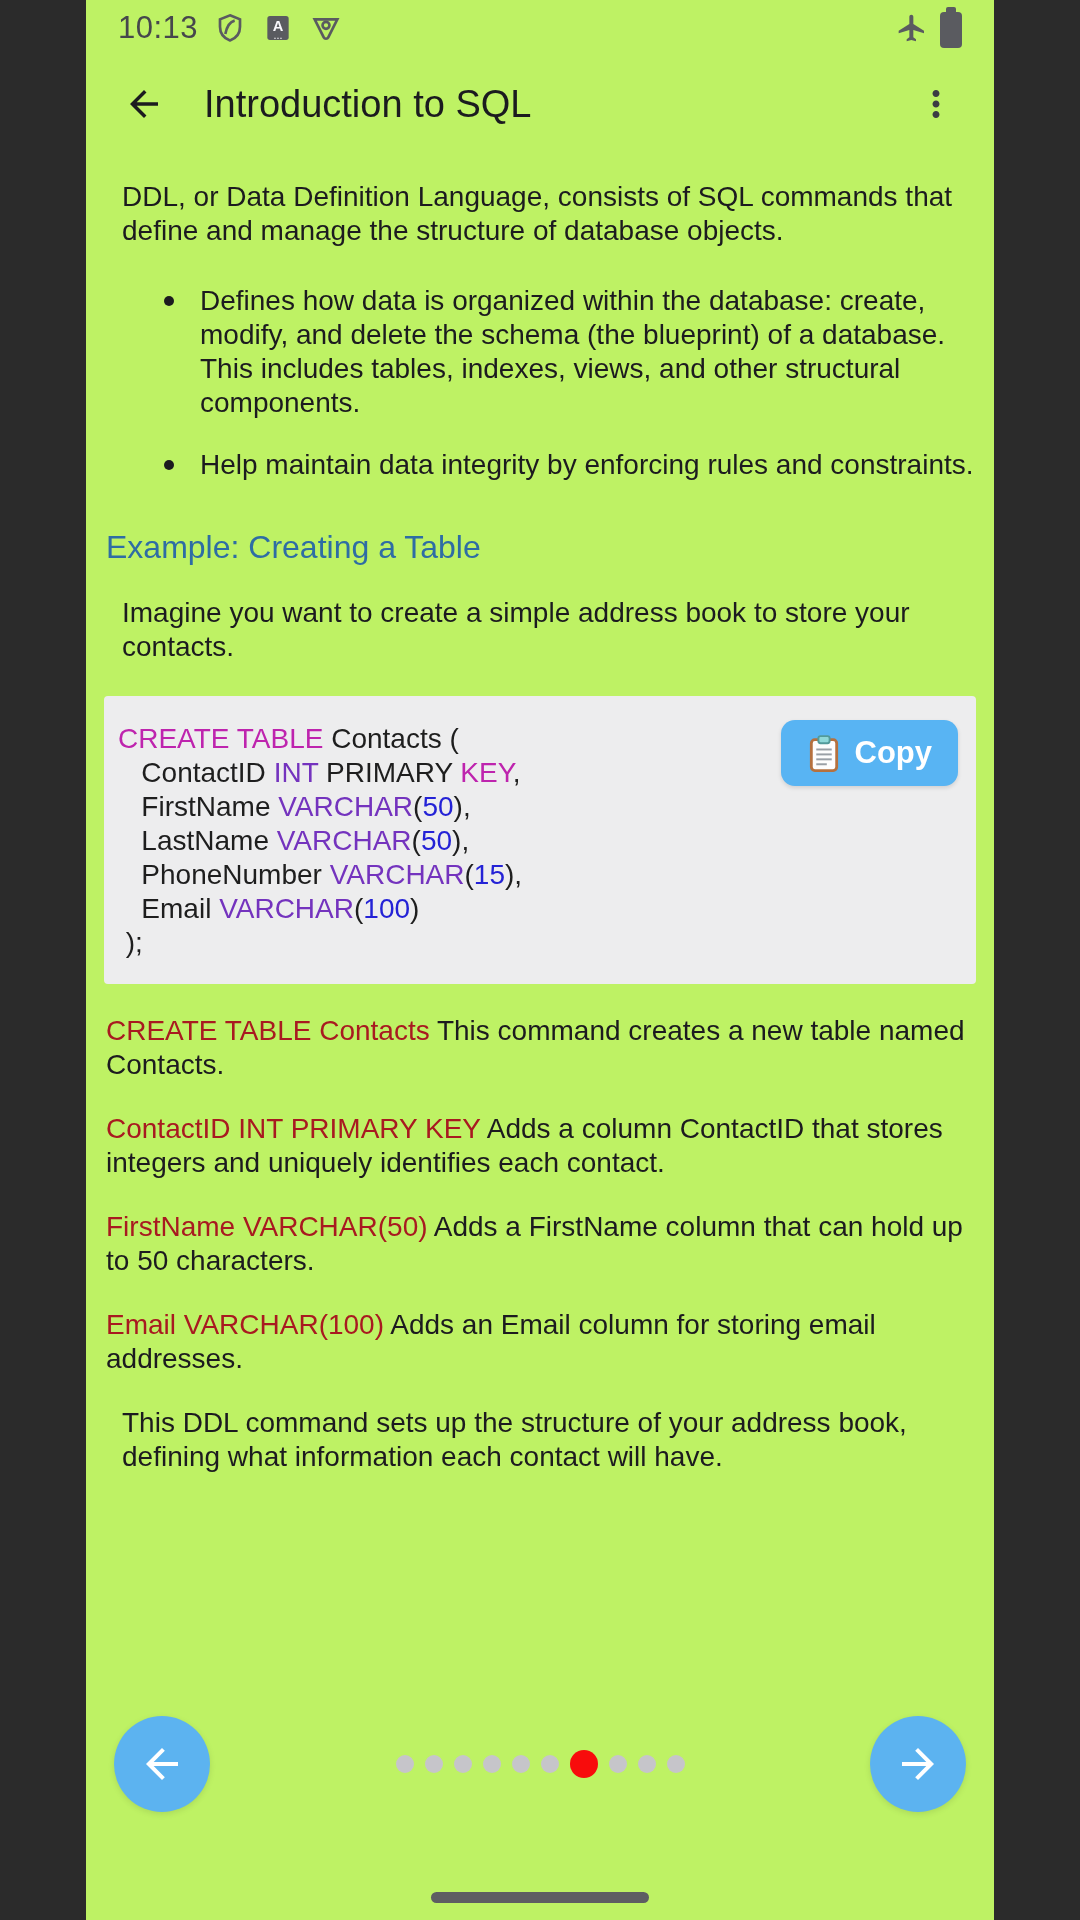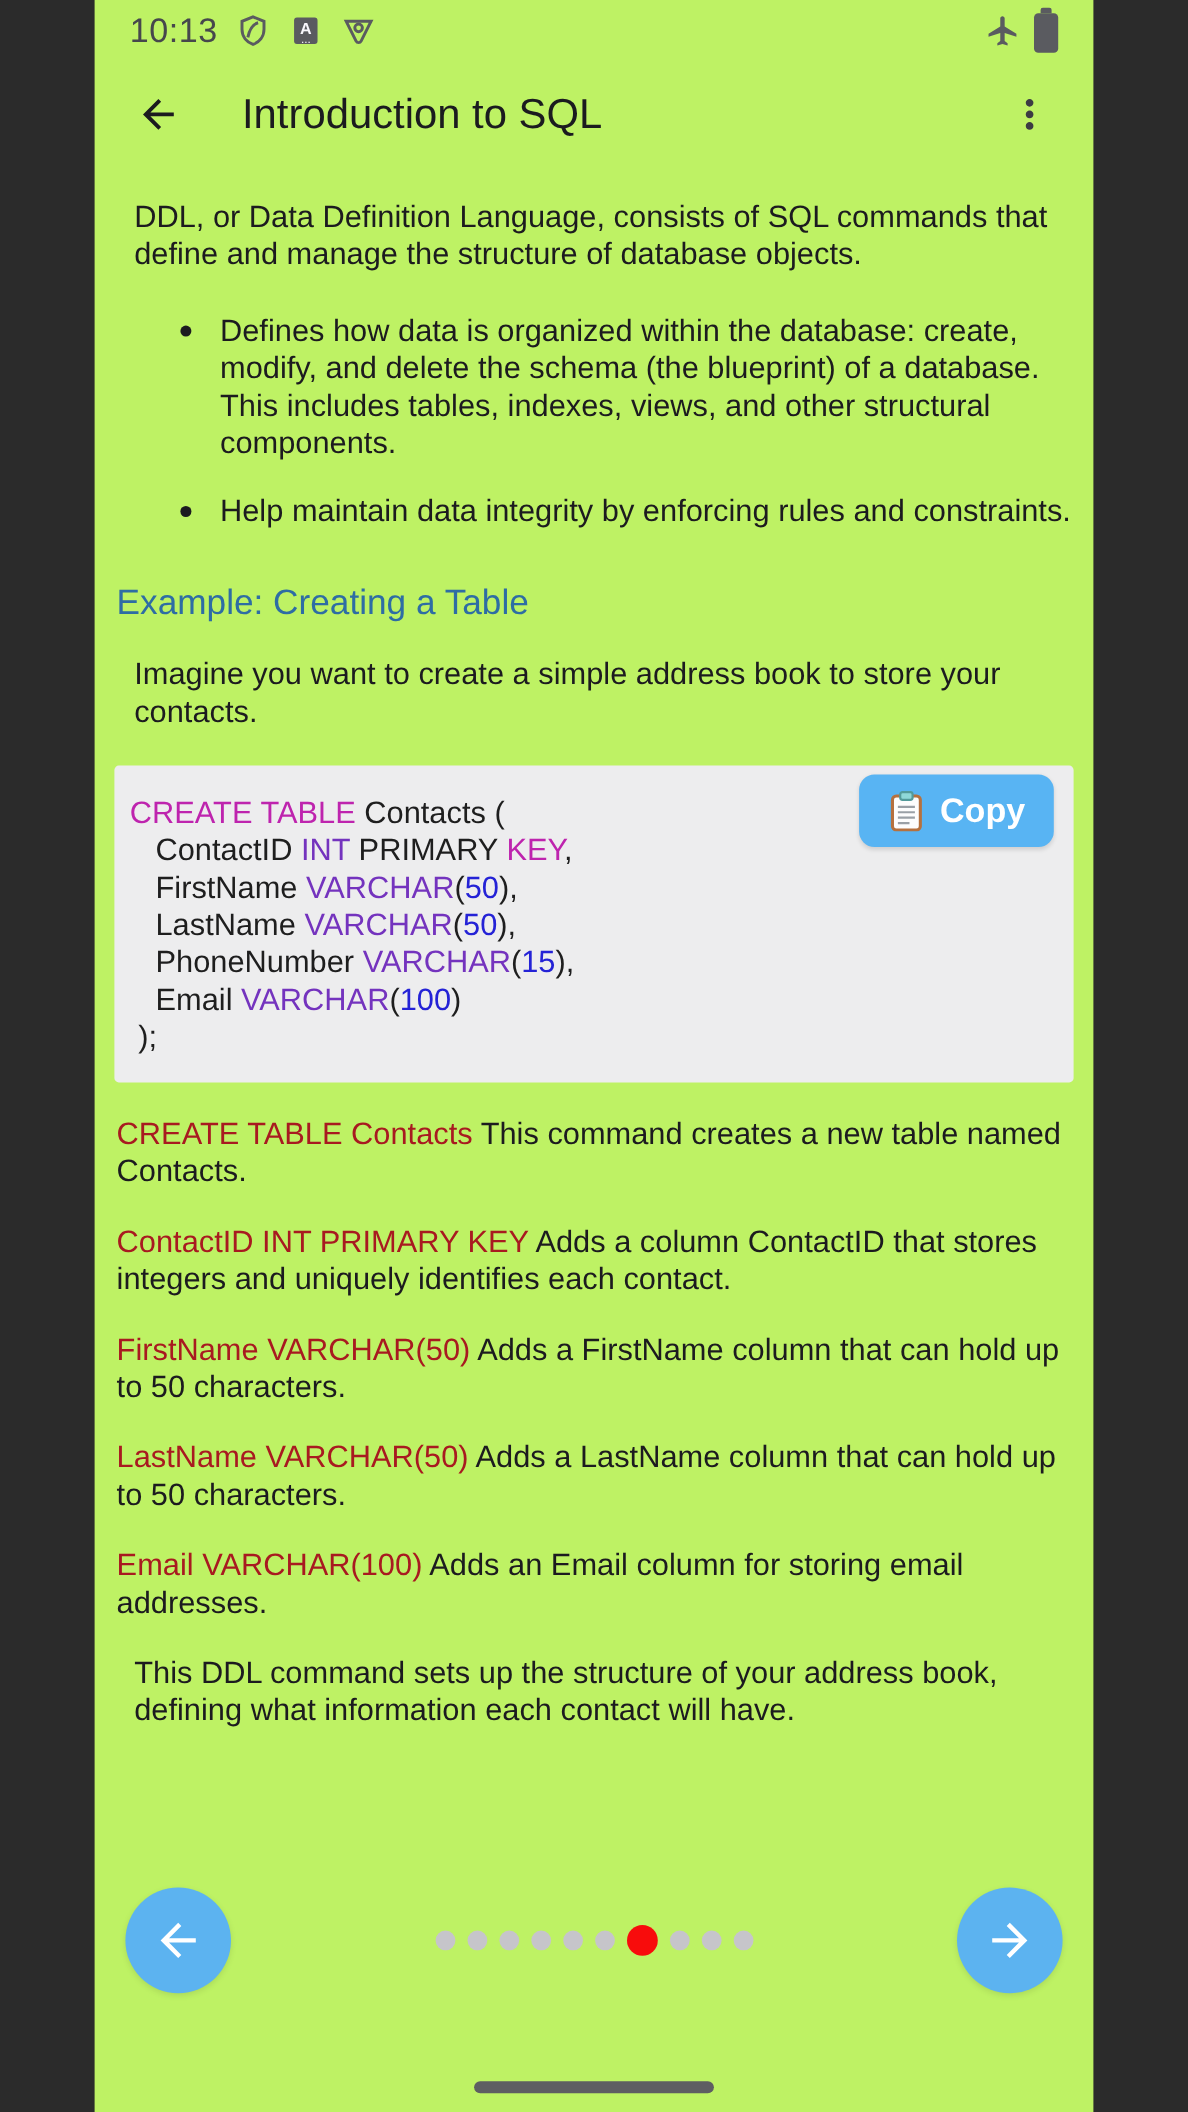--- a/index.html
+++ b/index.html
@@ -18,21 +18,21 @@
   .status-time{font-size:31px;letter-spacing:.5px;}
   .status-icons-left{display:flex;align-items:center;gap:16px;margin-left:16px;}
   .status-spacer{flex:1;}
   .status-icons-right{display:flex;align-items:center;gap:12px;}
   .sicon{width:32px;height:32px;display:block;}
   .battery{width:22px;height:36px;position:relative;background:#5a5b60;border-radius:4px;margin-top:4px;}
   .battery::before{content:"";position:absolute;top:-5px;left:6px;width:10px;height:5px;background:#5a5b60;border-radius:2px 2px 0 0;}
   
   .app-bar{
     position:absolute;top:62px;left:0;right:0;height:84px;
-    display:flex;align-items:center;padding:0 30px;box-sizing:border-box;gap:48px;
+    display:flex;align-items:center;padding:0 30px;box-sizing:border-box;gap:32px;
   }
   .icon-btn{width:56px;height:56px;display:flex;align-items:center;justify-content:center;border:none;background:transparent;padding:0;cursor:pointer;}
   .icon-btn svg{width:42px;height:42px;}
   .app-title{font-size:38px;color:#1b1b1f;flex:1;white-space:nowrap;}
   .menu-btn{margin-left:auto;}
   
   .content{
     position:absolute;top:150px;left:0;right:0;height:1558px;
     overflow:hidden;padding:0 20px;box-sizing:border-box;
     font-size:28px;line-height:34px;
@@ -49,21 +49,21 @@
     padding:26px 14px 24px;box-sizing:border-box;
   }
   .code-block pre{
     margin:0;font-family:"Liberation Sans","DejaVu Sans",sans-serif;
     font-size:28px;line-height:34px;white-space:pre;color:#1e1e1e;
   }
   .tok-kw{color:#be24ae;margin-top:48px;}
   .tok-ty{color:#7433be;}
   .tok-n{color:#2422d6;}
   .copy-btn{
-    position:absolute;top:8px;right:18px;
+    position:absolute;top:24px;right:18px;
     display:flex;align-items:center;gap:14px;
     background:#58b4f3;color:#ffffff;border:none;border-radius:14px;
     padding:14px 26px;font-size:31px;font-weight:bold;cursor:pointer;
     font-family:inherit;box-shadow:0 2px 4px rgba(0,0,0,.12);
   }
   .copy-btn svg{width:34px;height:38px;}
   
   .expl{margin:30px 0 0;}
   .code-ref{color:#a81a20;}
   
@@ -161,21 +161,20 @@
           </g>
         </svg>
         <span>Copy</span>
       </button>
     </div>
 
     <div id="explanations">
         <p class="expl"><span class="code-ref">CREATE TABLE Contacts</span> This command creates a new table named Contacts.</p>
         <p class="expl"><span class="code-ref">ContactID INT PRIMARY KEY</span> Adds a column ContactID that stores integers and uniquely identifies each contact.</p>
         <p class="expl"><span class="code-ref">FirstName VARCHAR(50)</span> Adds a FirstName column that can hold up to 50 characters.</p>
-        <p class="expl"><span class="code-ref">LastName VARCHAR(50)</span> Adds a LastName column that can hold up to 50 characters.</p>
         <p class="expl"><span class="code-ref">Email VARCHAR(100)</span> Adds an Email column for storing email addresses.</p>
       </div>
 
     <p class="para">This DDL command sets up the structure of your address book, defining what information each contact will have.</p>
 
   </div>
 
   <div class="bottom-nav">
     <button class="nav-circle">
       <svg viewBox="0 0 24 24" fill="#ffffff">

